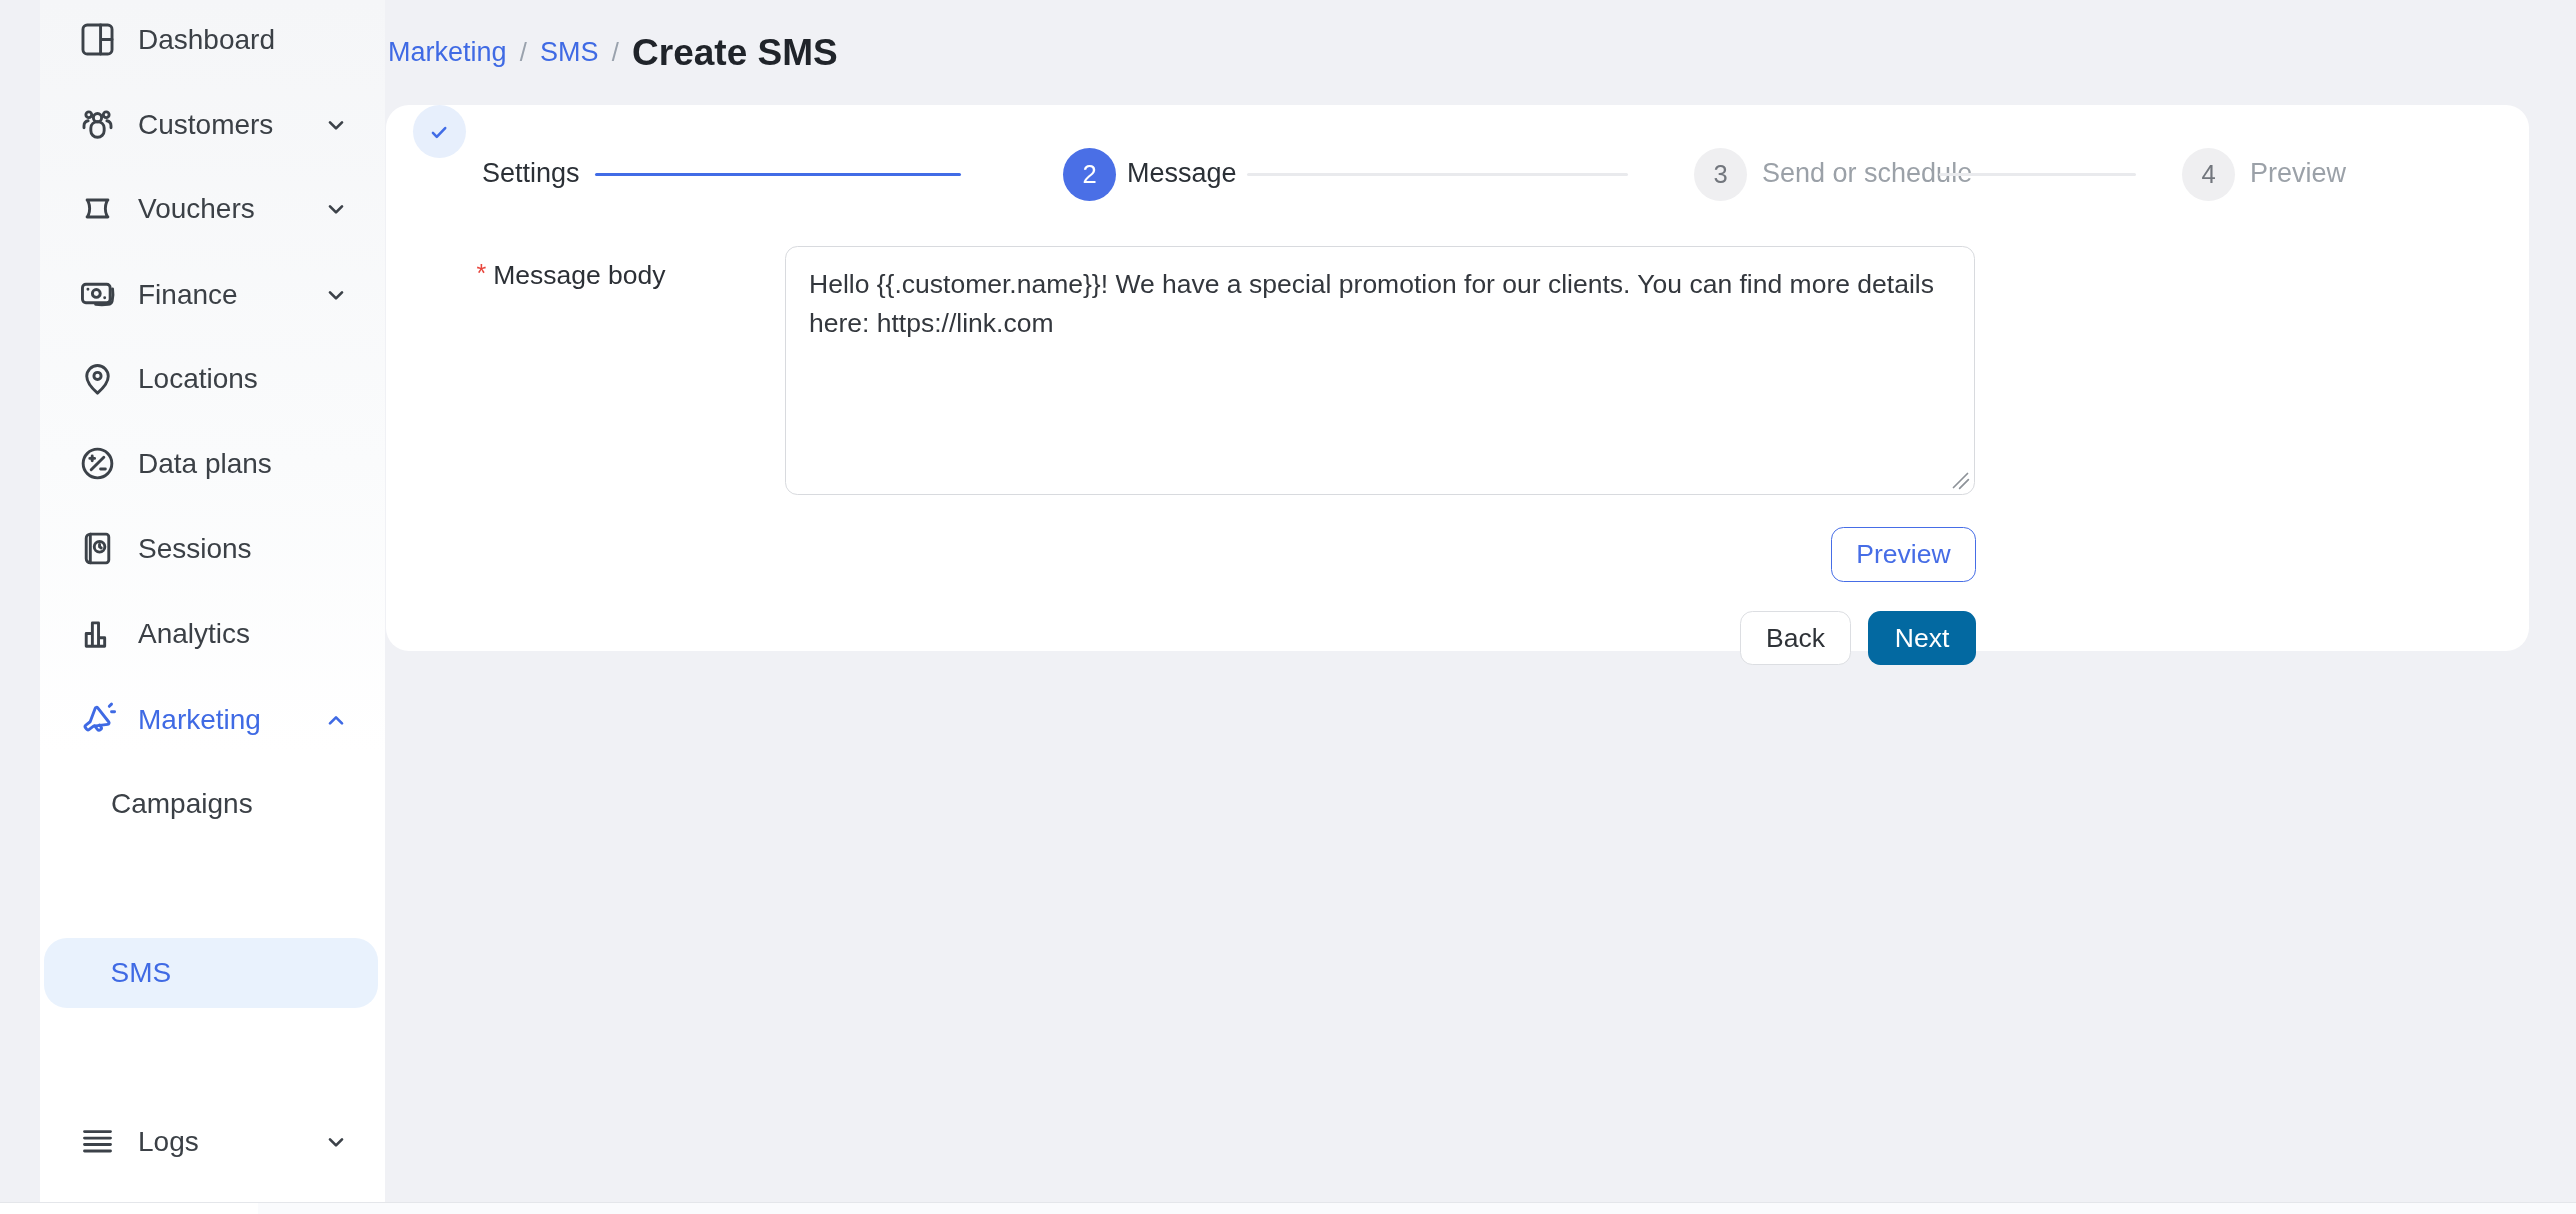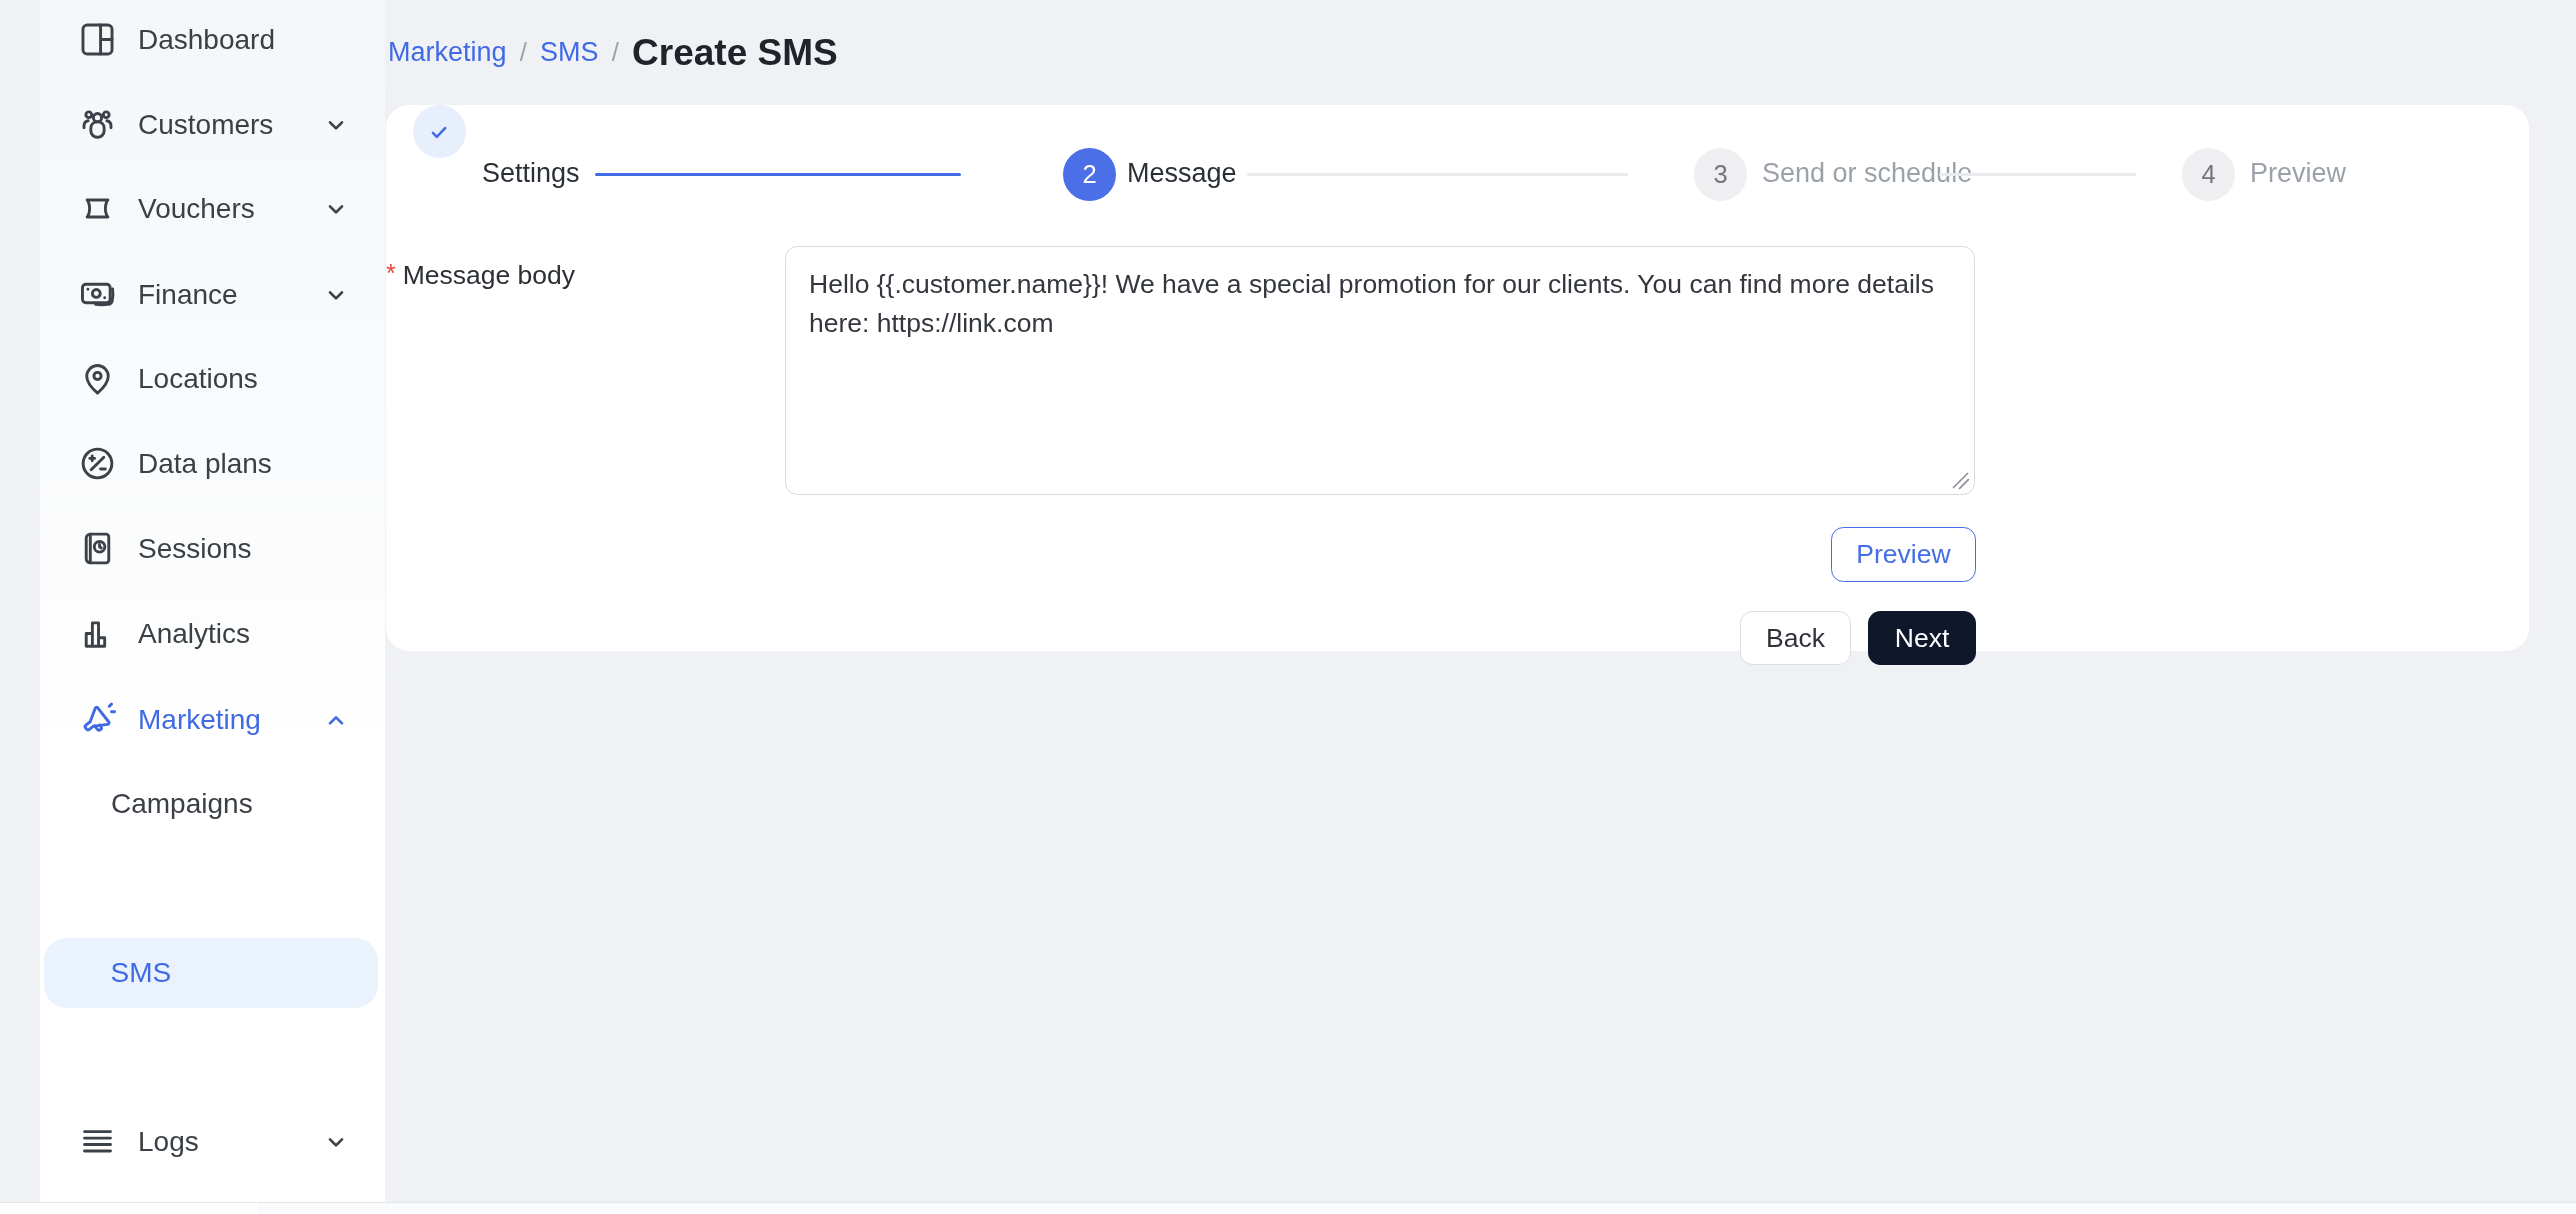--- a/index.html
+++ b/index.html
@@ -52,38 +52,38 @@
   .step-circle.wait { background:#efeff1; color:#72767d; font-size:25.6px; }
   .step-label { position:absolute; top:42px; height:53px; display:flex; align-items:center;
      font-size:27px; white-space:nowrap; }
   .step-label.dark { color:#2b3036; font-weight:500; }
   .step-label.gray { color:#9ba1a8; font-weight:400; }
   .connector { position:absolute; top:68px; height:2.6px; border-radius:1.8px; }
   .connector.done { background:#416ce6; }
   .connector.todo { background:#e9eaed; }
 
   
-  .field-label { position:absolute; left:0; top:154px; width:370px; text-align:left;
+  .field-label { position:absolute; left:0; top:154px; width:370px; text-align:center;
      font-size:26.5px; color:#2c3036; }
   .req { color:#e8453c; font-size:25px; margin-right:7px; vertical-align:1.8px; }
   .msg-textarea {
     position:absolute; left:399px; top:141px; width:1190px; height:249px;
     border:1.8px solid #d8dade; border-radius:12.4px; background:#fff;
     padding:17.7px 23px; font-family:"Liberation Sans","DejaVu Sans",sans-serif;
     font-size:26.5px; line-height:39px; color:#33373d; resize:none; outline:none;
   }
   .resize-grip { position:absolute; left:1564px; top:365px; width:21px; height:21px; }
   .btn { position:absolute; display:flex; align-items:center; justify-content:center;
      border-radius:12.4px; font-size:26.5px; cursor:pointer; background:#fff; }
   .btn-preview { left:1445px; top:422px; width:145px; height:55px;
      border:1.8px solid #466de6; color:#466de6; }
   .btn-back { left:1354px; top:506px; width:111px; height:54px;
      border:1.8px solid #dcdee2; color:#2f3338; }
   .btn-next { left:1482px; top:506px; width:108px; height:54px;
-     border:none; background:#0f172a; color:#ffffff; }
+     border:none; background:#0369a1; color:#ffffff; }
 
   
   .bottom-strip { position:absolute; left:0; top:1202px; width:2576px; height:12.4px;
      background:#fafbfd; border-top:1.8px solid #e4e6ea; z-index:3; }
   .bottom-strip .thumb { position:absolute; left:0; top:0; width:258px; height:10.6px; background:#ffffff; }
 </style>
 </head>
 <body>
 
 <div class="page">

